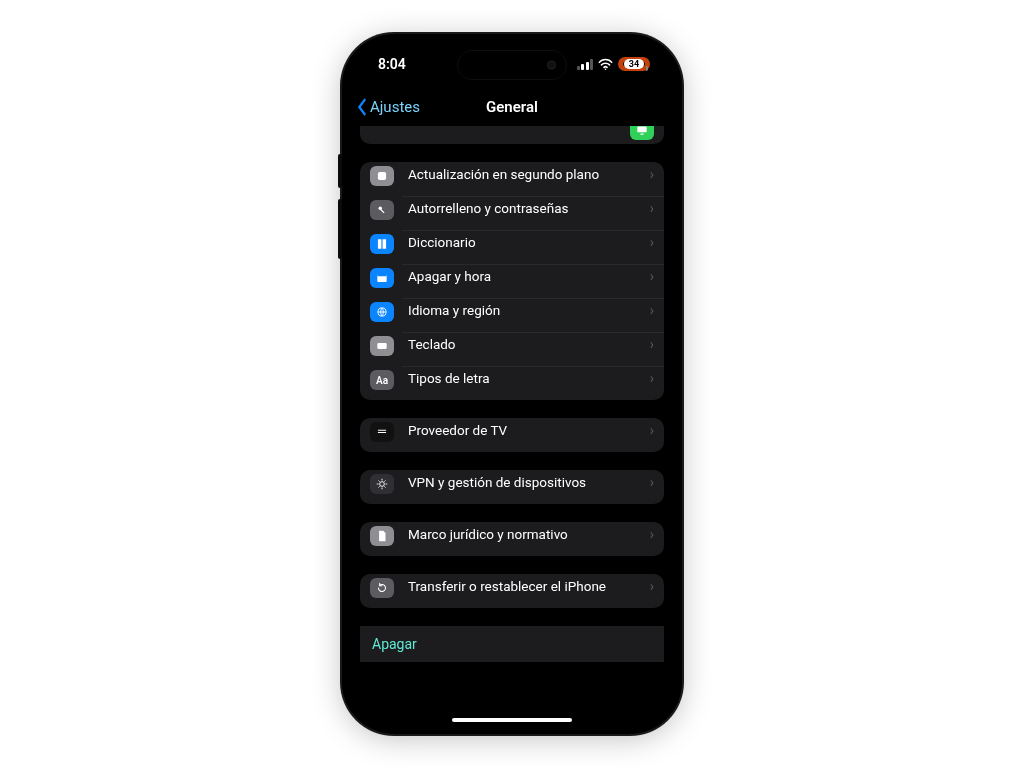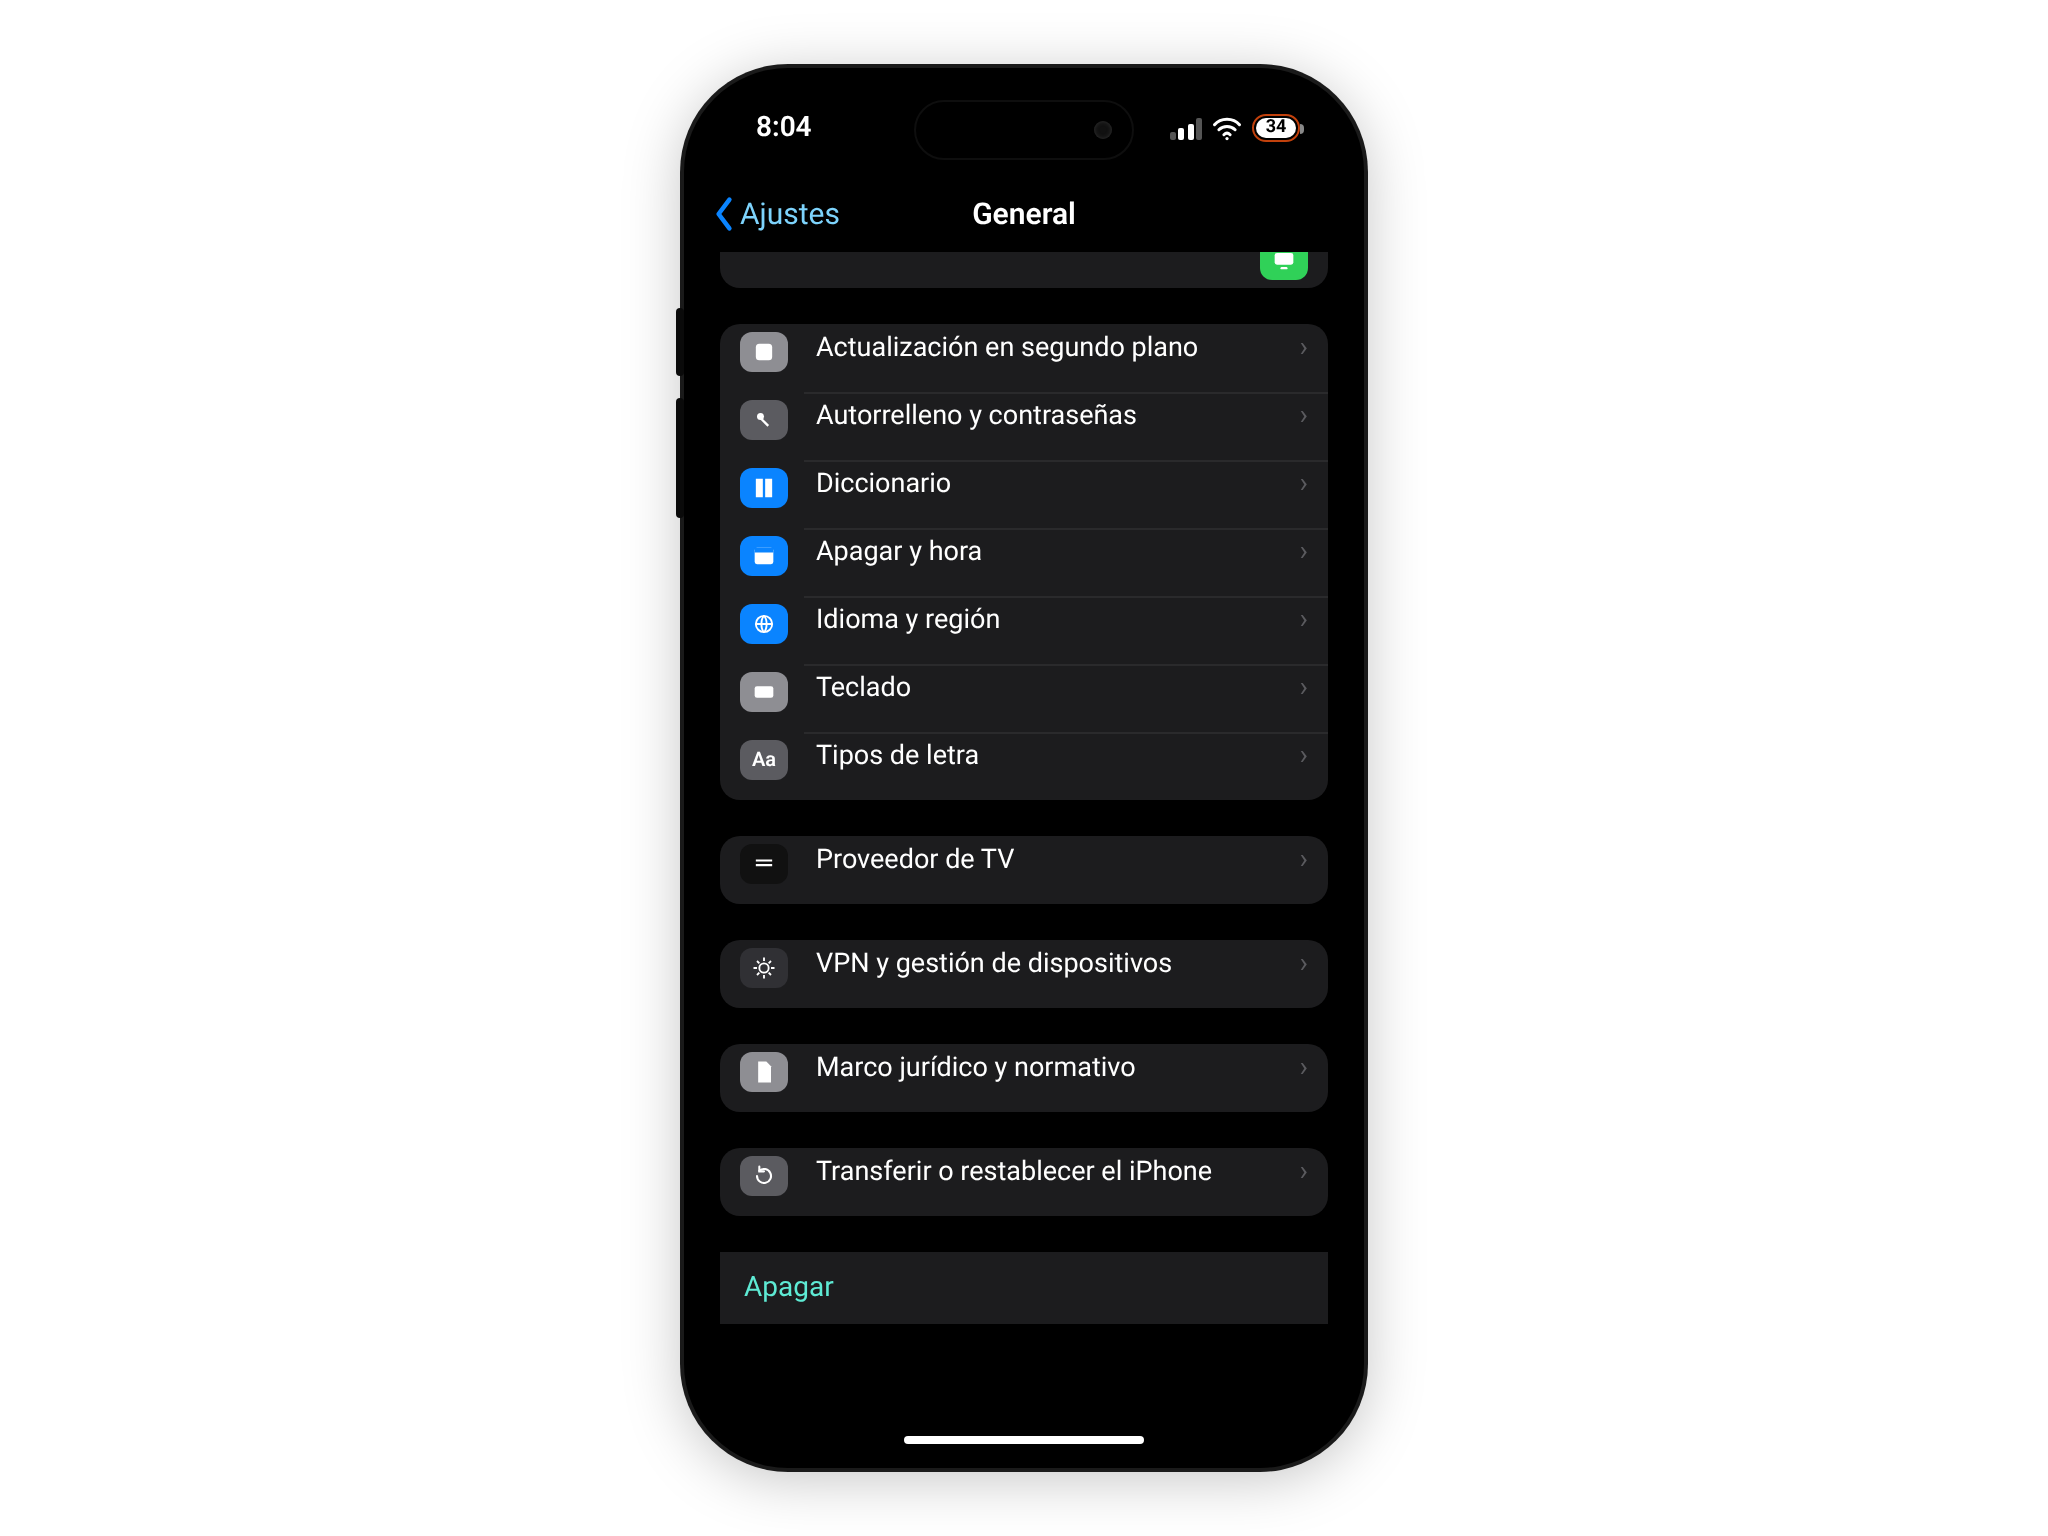--- a/index.html
+++ b/index.html
@@ -87,21 +87,21 @@
   .bars span.dim { background: #555; }
   .b1{height:4px}.b2{height:6px}.b3{height:8px}.b4{height:11px}
 
   .wifi-icon {
     width: 15px; height: 12px; position: relative;
   }
   .wifi-icon svg { display:block; }
 
   .battery-pill {
     display: flex; align-items: center;
-    border: 1px solid #c2410c;
+    border: 5px solid #c2410c;
     border-radius: 7px;
     height: 14px;
     padding: 0 1px;
     position: relative;
   }
   .battery-pill::after{
     content:""; position:absolute; right:-3px; top:4px; width:2px; height:5px;
     background:#888; border-radius:0 2px 2px 0;
   }
   .battery-fill {

